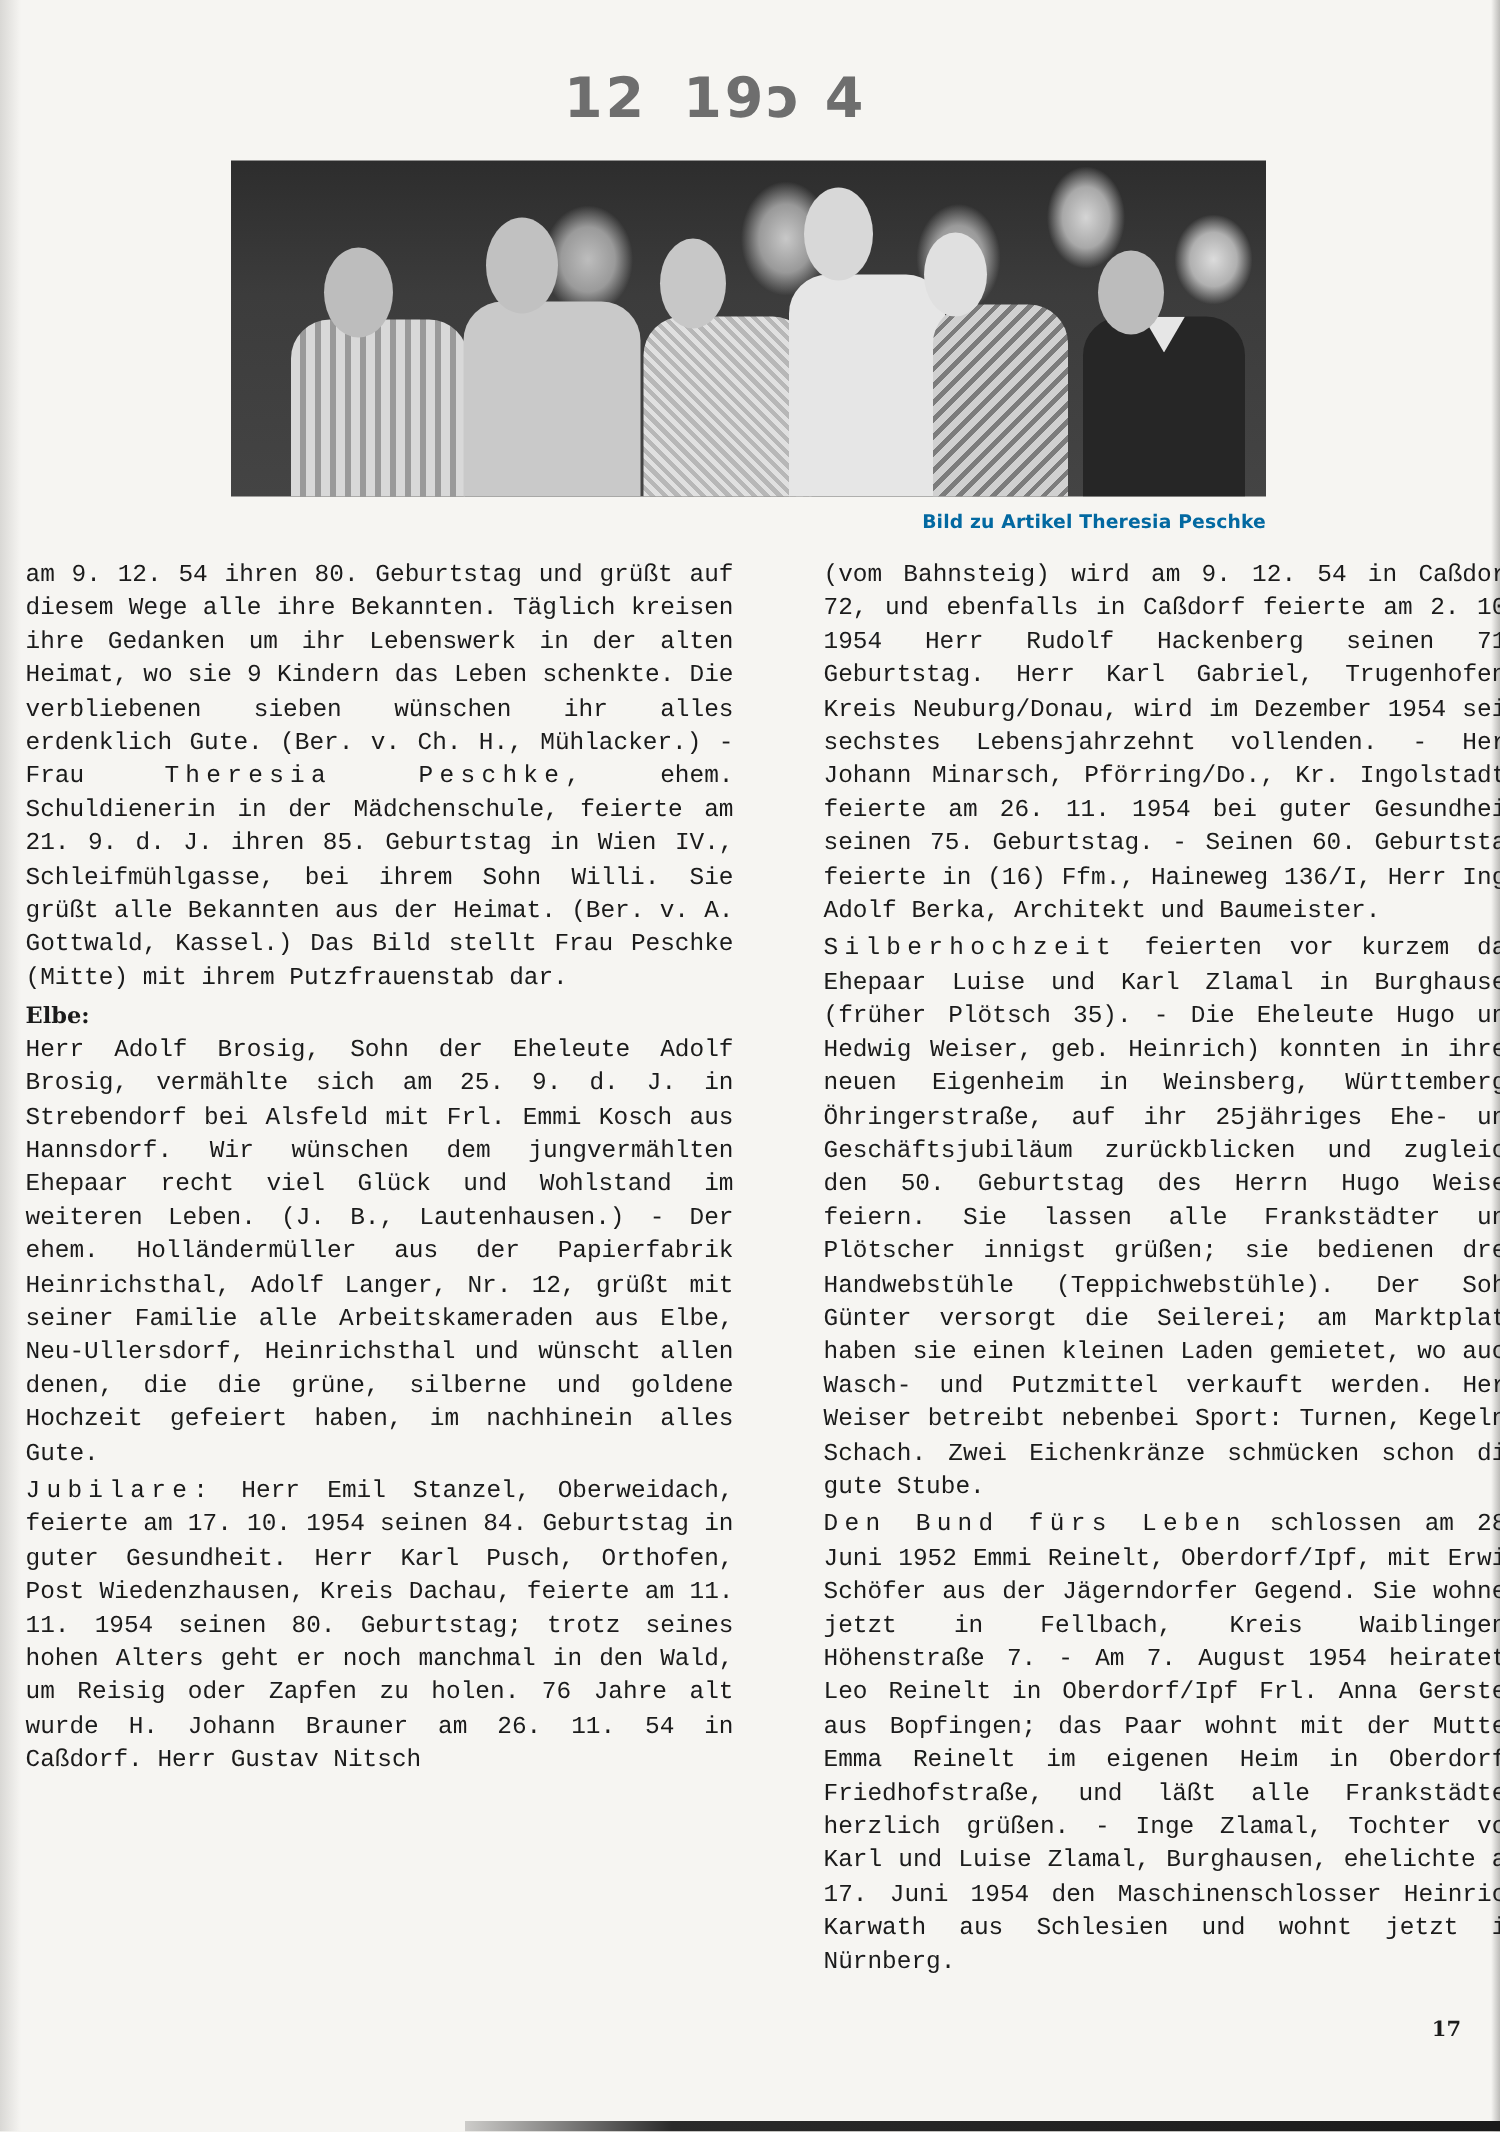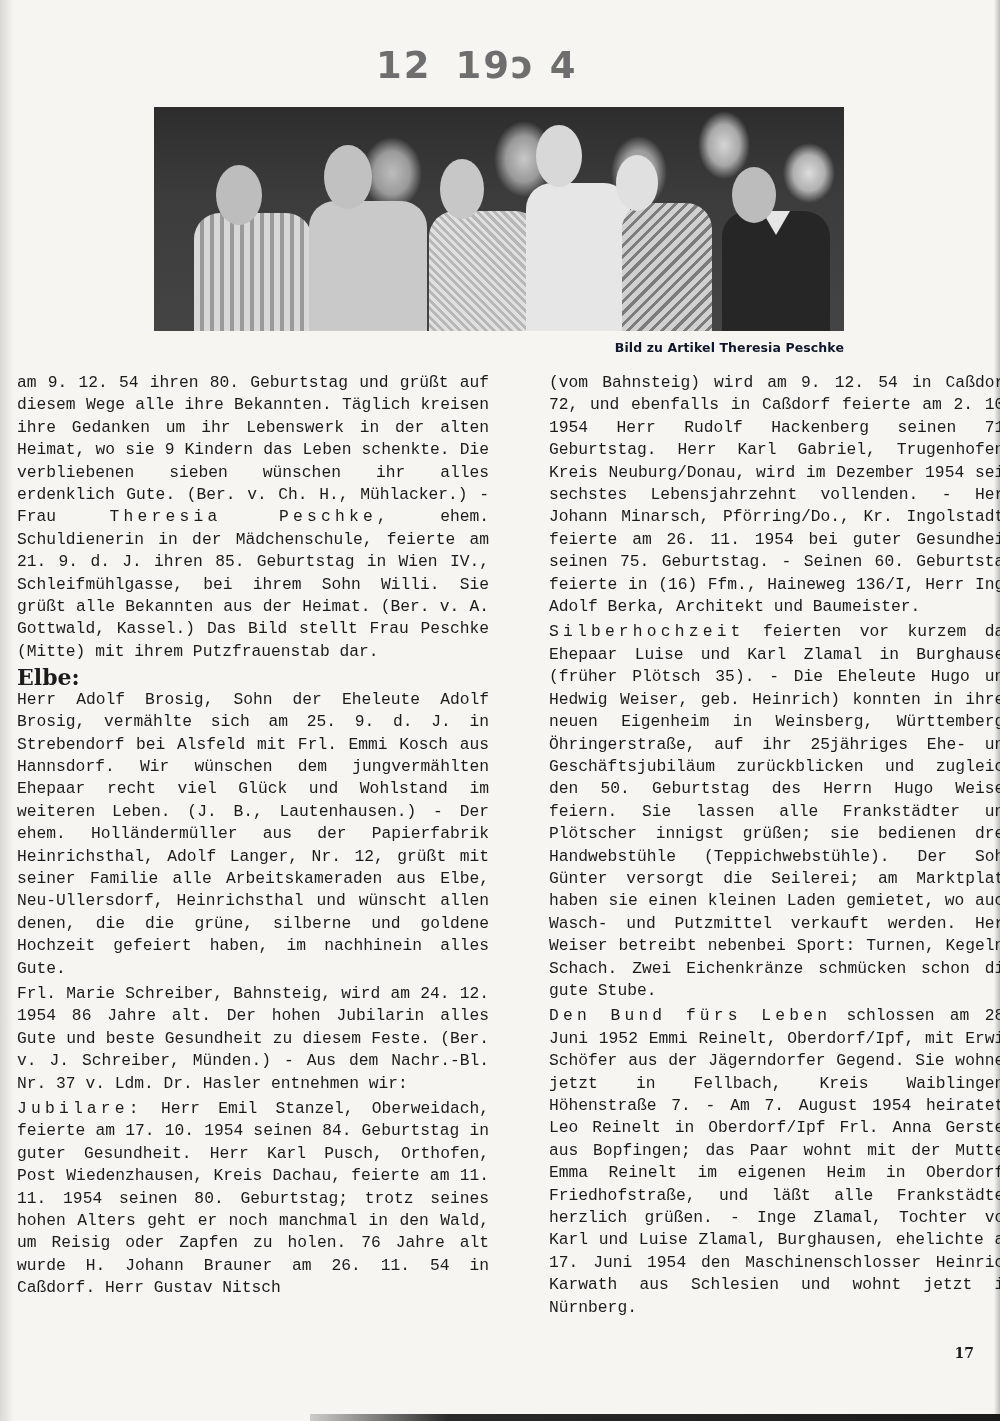--- a/index.html
+++ b/index.html
@@ -50,33 +50,33 @@
   .head { position: absolute; border-radius: 50%; }
   .h1 { left: 62px;  top: 58px; width: 46px; height: 60px; background: #bdbdbd; }
   .h2 { left: 170px; top: 38px; width: 48px; height: 64px; background: #c1c1c1; }
   .h3 { left: 286px; top: 52px; width: 44px; height: 60px; background: #c7c7c7; }
   .h4 { left: 382px; top: 18px; width: 46px; height: 62px; background: #d8d8d8; }
   .h5 { left: 462px; top: 48px; width: 42px; height: 56px; background: #e0e0e0; }
   .h6 { left: 578px; top: 60px; width: 44px; height: 56px; background: #bcbcbc; }
   .caption {
     position: absolute; left: 584px; top: 340px; width: 260px; text-align: right;
     font-family: "DejaVu Sans", sans-serif; font-weight: bold; font-size: 12.5px;
-    color: #0f172a; letter-spacing: 0.1px;
+    color: #0369a1; letter-spacing: 0.1px;
   }
   .col {
     position: absolute; top: 372px; width: 472px;
     font-size: 16.3px; line-height: 22.4px; text-align: justify;
     hyphens: none;
   }
   .col-left { left: 17px; }
   .col-right { left: 513px; width: 465px; margin-left: 36px; }
   .col p { margin: 0; font-family: Liberation Mono, monospace; }
   .col p + p { margin-top: 3px; }
   .col h3 {
-    margin: 3px 0 0 0; font-size: 22px; line-height: 22.4px; font-weight: bold;
+    margin: 3px 0 0 0; font-size: 15px; line-height: 22.4px; font-weight: bold;
   }
   .spaced { letter-spacing: 4.2px; }
   .page-number {
     position: absolute; right: 26px; top: 1345px;
     font-size: 14px; font-weight: bold;
   }
 </style>
 </head>
 <body>
 
@@ -102,21 +102,20 @@
   <div class="head h5"></div>
   <div class="head h6"></div>
 </div>
 
 <div class="caption">Bild zu Artikel Theresia Peschke</div>
 
 <div class="col col-left">
   <p><span>am 9. 12. 54 ihren 80. Geburtstag und grüßt auf diesem Wege alle ihre Bekannten. Täglich kreisen ihre Gedanken um ihr Lebenswerk in der alten Heimat, wo sie 9 Kindern das Leben schenkte. Die verbliebenen sieben wünschen ihr alles erdenklich Gute. (Ber. v. Ch. H., Mühlacker.) - Frau </span><span class="spaced">Theresia Peschke</span><span>, ehem. Schuldienerin in der Mädchenschule, feierte am 21. 9. d. J. ihren 85. Geburtstag in Wien IV., Schleifmühlgasse, bei ihrem Sohn Willi. Sie grüßt alle Bekannten aus der Heimat. (Ber. v. A. Gottwald, Kassel.) Das Bild stellt Frau Peschke (Mitte) mit ihrem Putzfrauenstab dar.</span></p>
   <h3>Elbe:</h3>
   <p>Herr Adolf Brosig, Sohn der Eheleute Adolf Brosig, vermählte sich am 25. 9. d. J. in Strebendorf bei Alsfeld mit Frl. Emmi Kosch aus Hannsdorf. Wir wünschen dem jungvermählten Ehepaar recht viel Glück und Wohlstand im weiteren Leben. (J. B., Lautenhausen.) - Der ehem. Holländermüller aus der Papierfabrik Heinrichsthal, Adolf Langer, Nr. 12, grüßt mit seiner Familie alle Arbeitskameraden aus Elbe, Neu-Ullersdorf, Heinrichsthal und wünscht allen denen, die die grüne, silberne und goldene Hochzeit gefeiert haben, im nachhinein alles Gute.</p>
-  <p>Frl. Marie Schreiber, Bahnsteig, wird am 24. 12. 1954 86 Jahre alt. Der hohen Jubilarin alles Gute und beste Gesundheit zu diesem Feste. (Ber. v. J. Schreiber, Münden.) - Aus dem Nachr.-Bl. Nr. 37 v. Ldm. Dr. Hasler entnehmen wir:</p>
   <p><span class="spaced">Jubilare:</span><span> Herr Emil Stanzel, Oberweidach, feierte am 17. 10. 1954 seinen 84. Geburtstag in guter Gesundheit. Herr Karl Pusch, Orthofen, Post Wiedenzhausen, Kreis Dachau, feierte am 11. 11. 1954 seinen 80. Geburtstag; trotz seines hohen Alters geht er noch manchmal in den Wald, um Reisig oder Zapfen zu holen. 76 Jahre alt wurde H. Johann Brauner am 26. 11. 54 in Caßdorf. Herr Gustav Nitsch</span></p>
 </div>
 
 <div class="col col-right">
   <p>(vom Bahnsteig) wird am 9. 12. 54 in Caßdorf 72, und ebenfalls in Caßdorf feierte am 2. 10. 1954 Herr Rudolf Hackenberg seinen 71. Geburtstag. Herr Karl Gabriel, Trugenhofen, Kreis Neuburg/Donau, wird im Dezember 1954 sein sechstes Lebensjahrzehnt vollenden. - Herr Johann Minarsch, Pförring/Do., Kr. Ingolstadt, feierte am 26. 11. 1954 bei guter Gesundheit seinen 75. Geburtstag. - Seinen 60. Geburtstag feierte in (16) Ffm., Haineweg 136/I, Herr Ing. Adolf Berka, Architekt und Baumeister.</p>
   <p><span class="spaced">Silberhochzeit</span><span> feierten vor kurzem das Ehepaar Luise und Karl Zlamal in Burghausen (früher Plötsch 35). - Die Eheleute Hugo und Hedwig Weiser, geb. Heinrich) konnten in ihrem neuen Eigenheim in Weinsberg, Württemberg, Öhringerstraße, auf ihr 25jähriges Ehe- und Geschäftsjubiläum zurückblicken und zugleich den 50. Geburtstag des Herrn Hugo Weiser feiern. Sie lassen alle Frankstädter und Plötscher innigst grüßen; sie bedienen drei Handwebstühle (Teppichwebstühle). Der Sohn Günter versorgt die Seilerei; am Marktplatz haben sie einen kleinen Laden gemietet, wo auch Wasch- und Putzmittel verkauft werden. Herr Weiser betreibt nebenbei Sport: Turnen, Kegeln, Schach. Zwei Eichenkränze schmücken schon die gute Stube.</span></p>
   <p><span class="spaced">Den Bund fürs Leben</span><span> schlossen am 28. Juni 1952 Emmi Reinelt, Oberdorf/Ipf, mit Erwin Schöfer aus der Jägerndorfer Gegend. Sie wohnen jetzt in Fellbach, Kreis Waiblingen, Höhenstraße 7. - Am 7. August 1954 heiratete Leo Reinelt in Oberdorf/Ipf Frl. Anna Gerstel aus Bopfingen; das Paar wohnt mit der Mutter Emma Reinelt im eigenen Heim in Oberdorf, Friedhofstraße, und läßt alle Frankstädter herzlich grüßen. - Inge Zlamal, Tochter von Karl und Luise Zlamal, Burghausen, ehelichte am 17. Juni 1954 den Maschinenschlosser Heinrich Karwath aus Schlesien und wohnt jetzt in Nürnberg.</span></p>
 </div>
 
 <div class="page-number">17</div>

